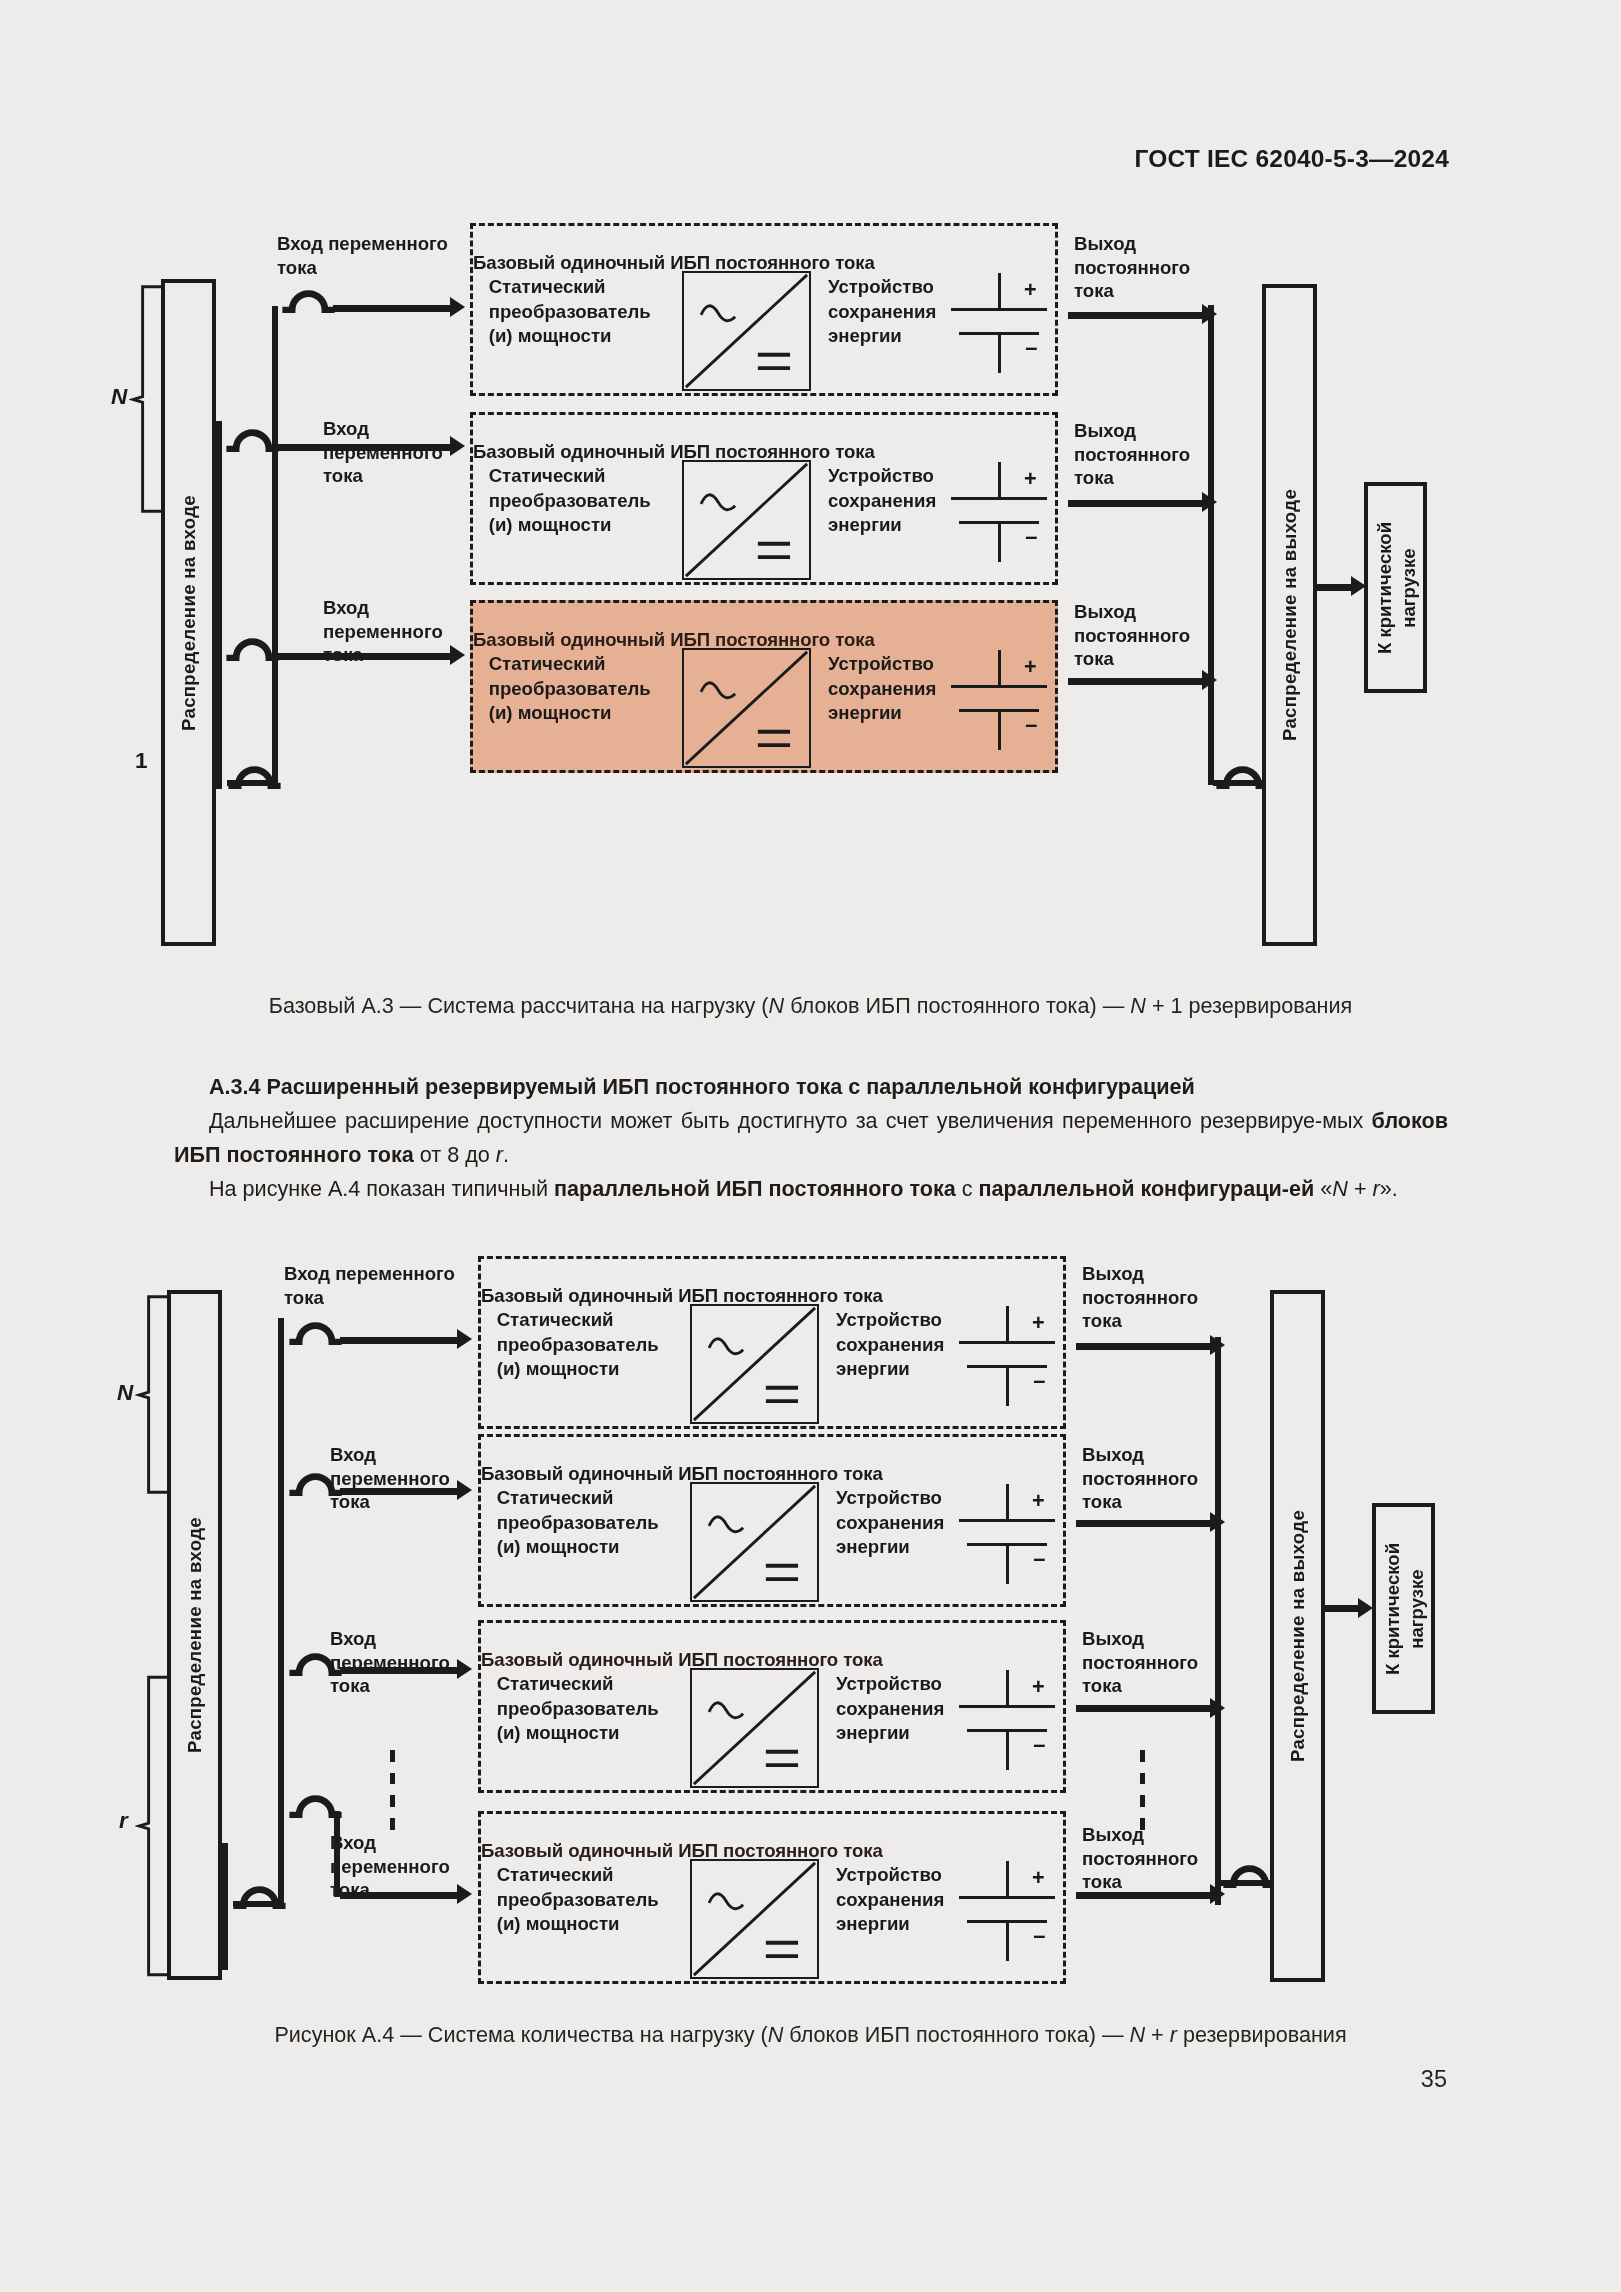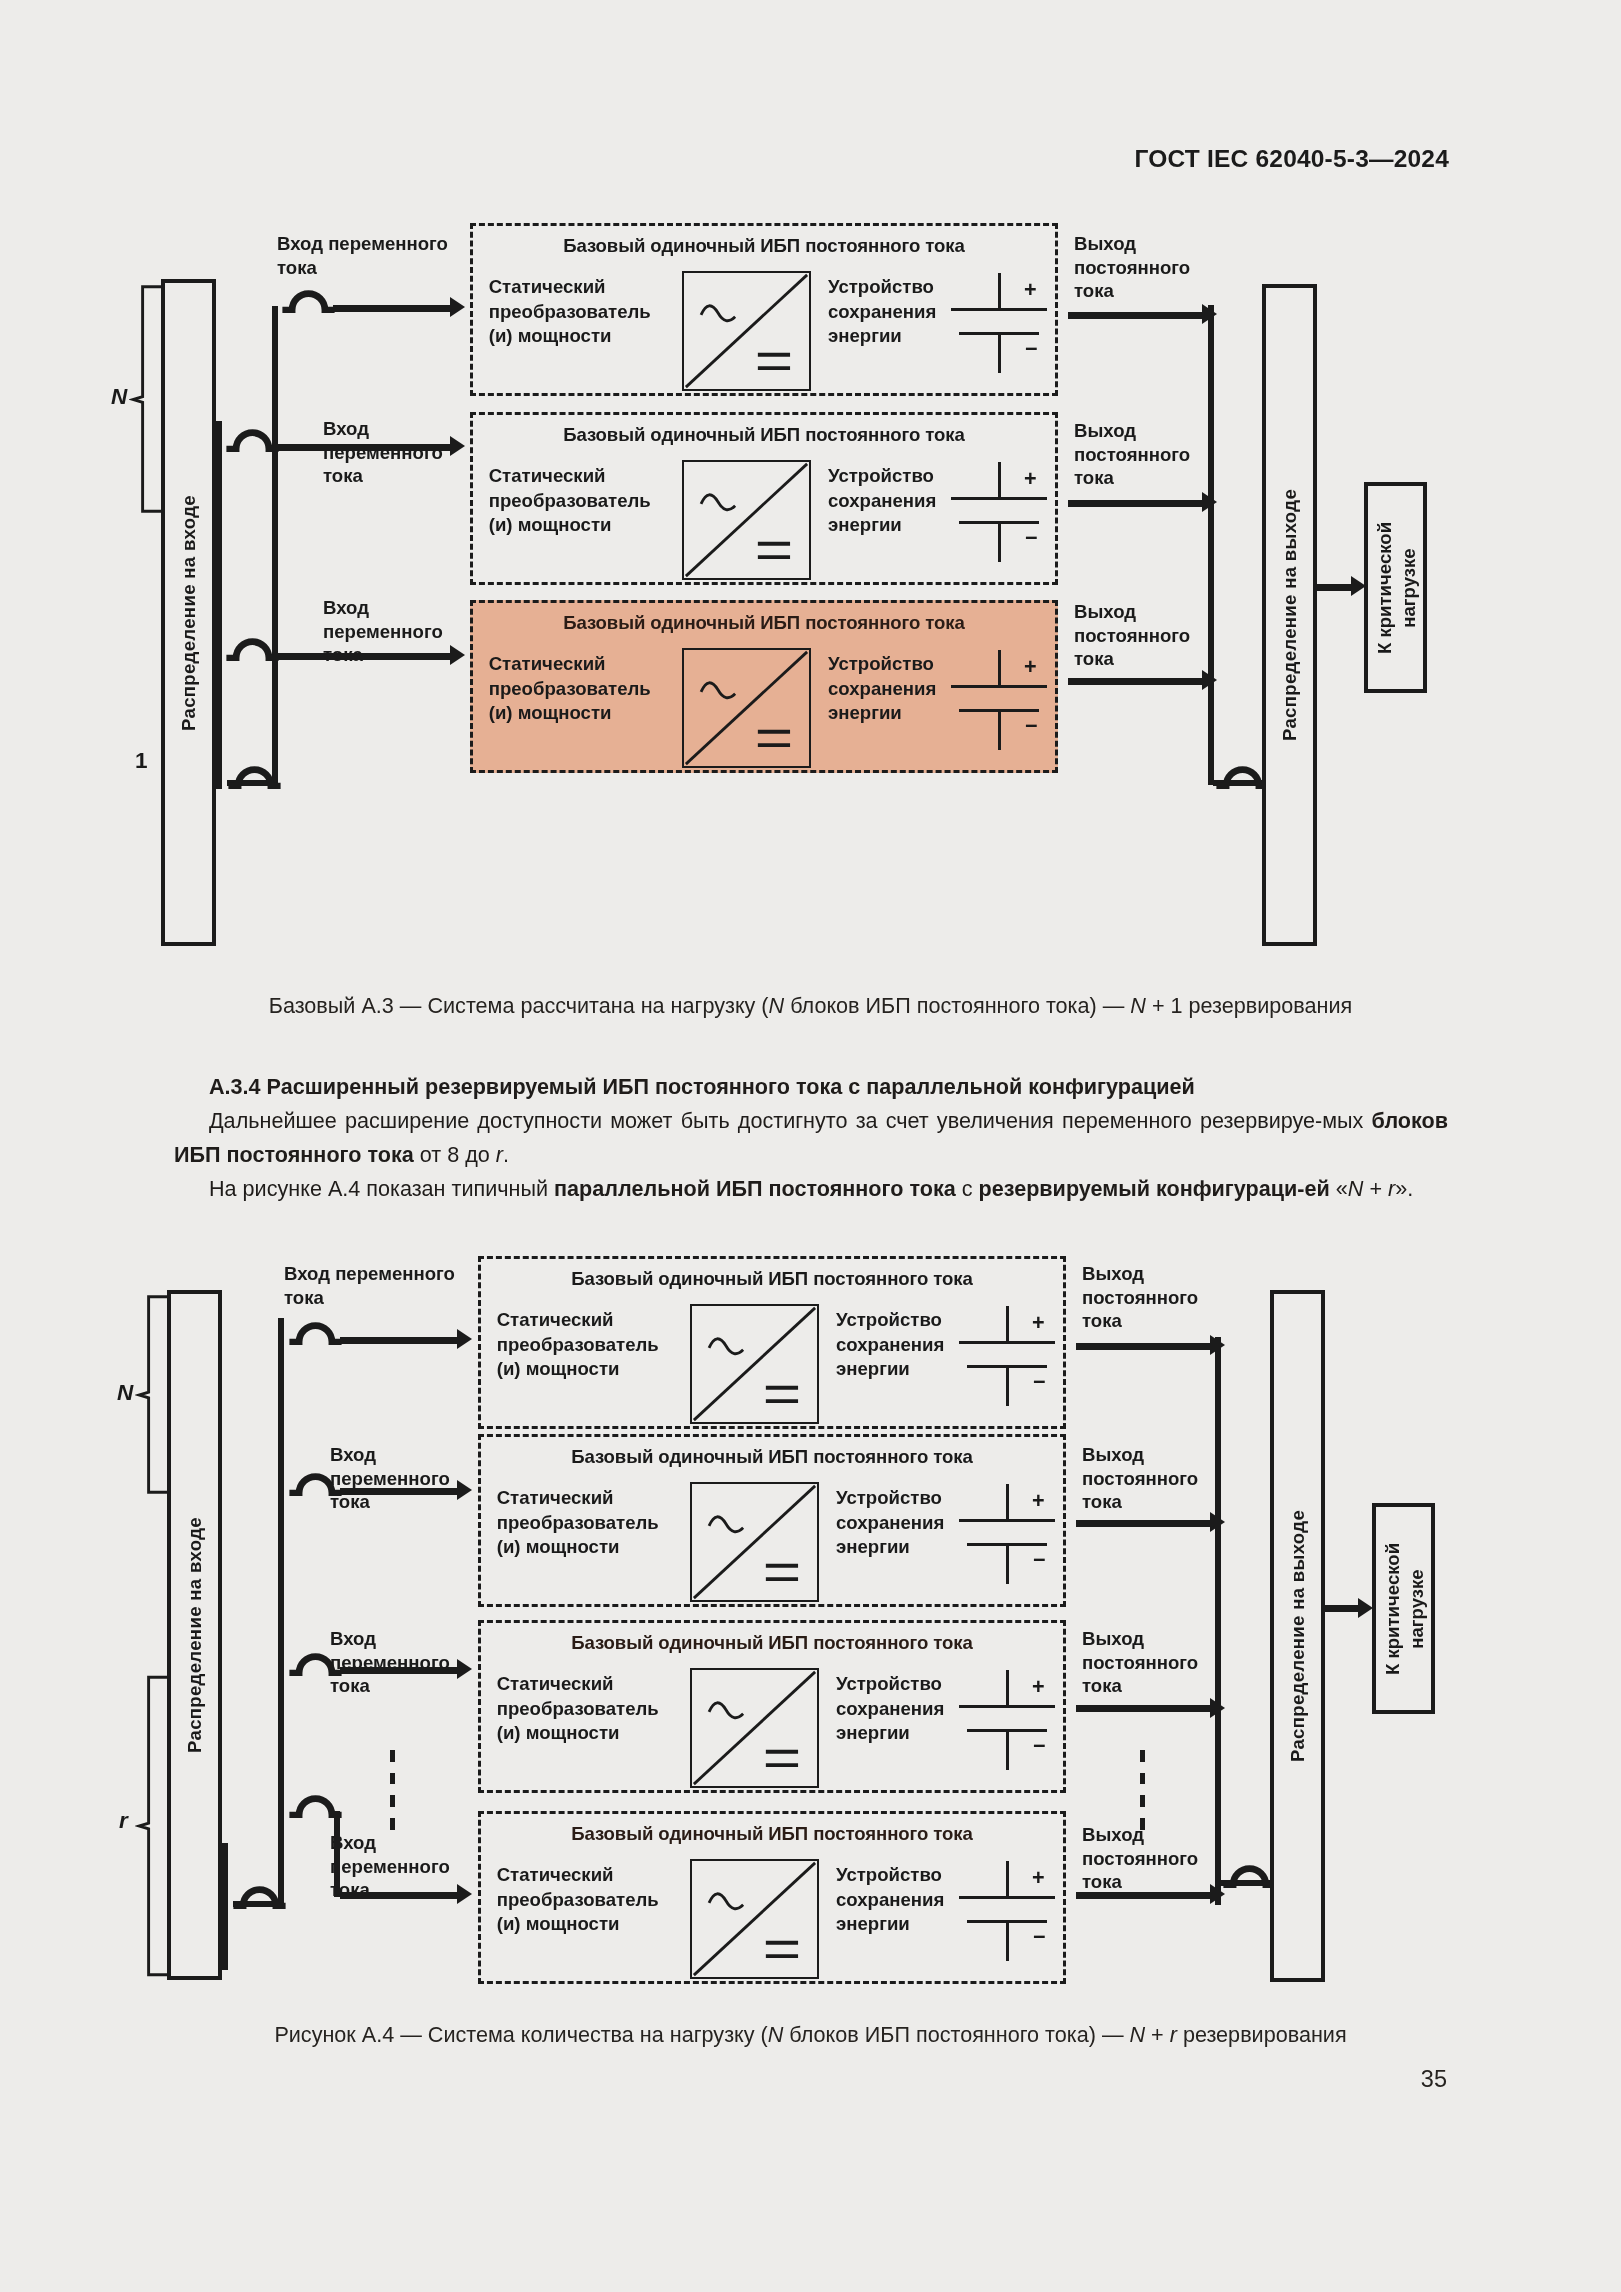--- a/index.html
+++ b/index.html
@@ -36,21 +36,21 @@
   }
 
   
   .module{
     position:absolute;box-sizing:border-box;
     border:3.9px dashed #1b1b1b;
     background:#edecea;
   }
   .module.highlight{background:#e6b094;}
   .module-title{
-    position:absolute;top:9px;left:0;right:0;text-align:center;
+    position:absolute;top:26px;left:0;right:0;
     font-size:18.6px;font-weight:bold;letter-spacing:-0.1px;
   }
   .module.warm .module-title{color:#2a1c16;}
   .mod-left{
     position:absolute;left:15.7px;top:49px;
     font-size:18.6px;font-weight:bold;line-height:24.5px;width:147px;
   }
   .conv{
     position:absolute;border:2.9px solid #1b1b1b;box-sizing:border-box;
     background:transparent;
@@ -322,21 +322,21 @@
     </span>
   </div>
 
   <div class="caption" style="top:993px;">
     <span>Базовый А.3 — Система рассчитана на нагрузку (</span><i>N</i><span> блоков ИБП постоянного тока) — </span><i>N</i><span> + 1 резервирования</span>
   </div>
 
   <div class="body-block" style="top:1070px;">
     <p class="head">А.3.4 Расширенный резервируемый ИБП постоянного тока с параллельной конфигурацией</p>
     <p class="ind"><span>Дальнейшее расширение доступности может быть достигнуто за счет увеличения переменного резервируе-мых </span><b>блоков ИБП постоянного тока</b><span> от 8 до </span><i>r</i><span>.</span></p>
-    <p class="ind"><span>На рисунке А.4 показан типичный </span><b>параллельной ИБП постоянного тока</b><span> с </span><b>резервируемый конфигураци-ей</b><span> «</span><i>N</i><span> + </span><i>r</i><span>».</span></p>
+    <p class="ind"><span>На рисунке А.4 показан типичный </span><b>параллельной ИБП постоянного тока</b><span> с </span><b>параллельной конфигураци-ей</b><span> «</span><i>N</i><span> + </span><i>r</i><span>».</span></p>
   </div>
 
   <div class="bus" style="left:167px;top:1290px;width:55px;height:690px;">
     <div class="bus-label">Распределение на входе</div>
   </div>
 
   <div class="bracket" style="left:135px;top:1294px;">
     <svg width="35" height="201" viewBox="0 0 36 205">
       <path d="M34 2 L14 2 L14 100 L4 103 L14 106 L14 203 L34 203" fill="none" stroke="#1b1b1b" stroke-width="3"></path>
     </svg>

